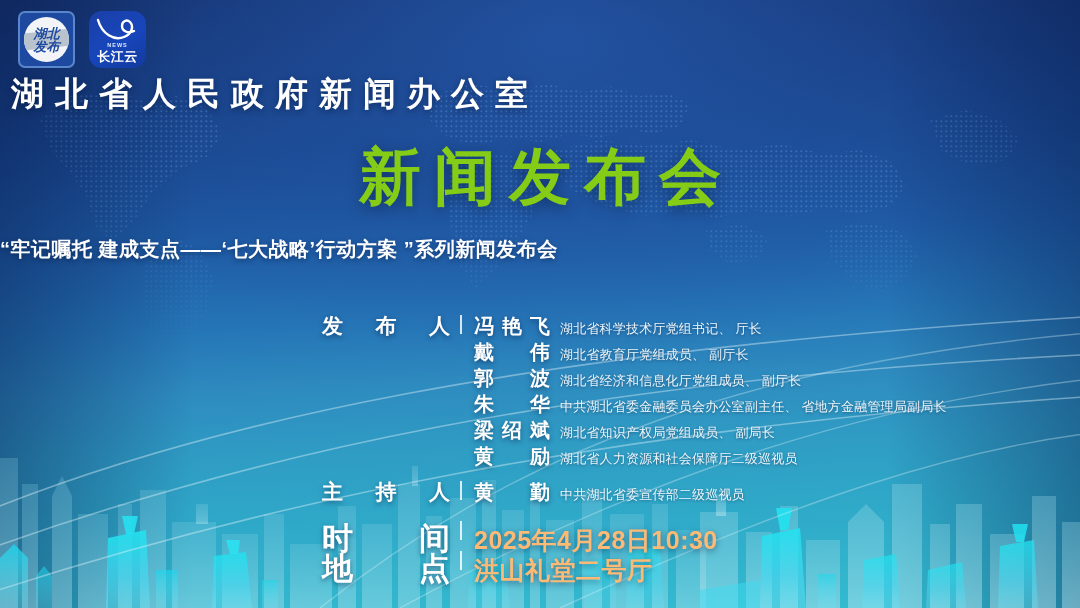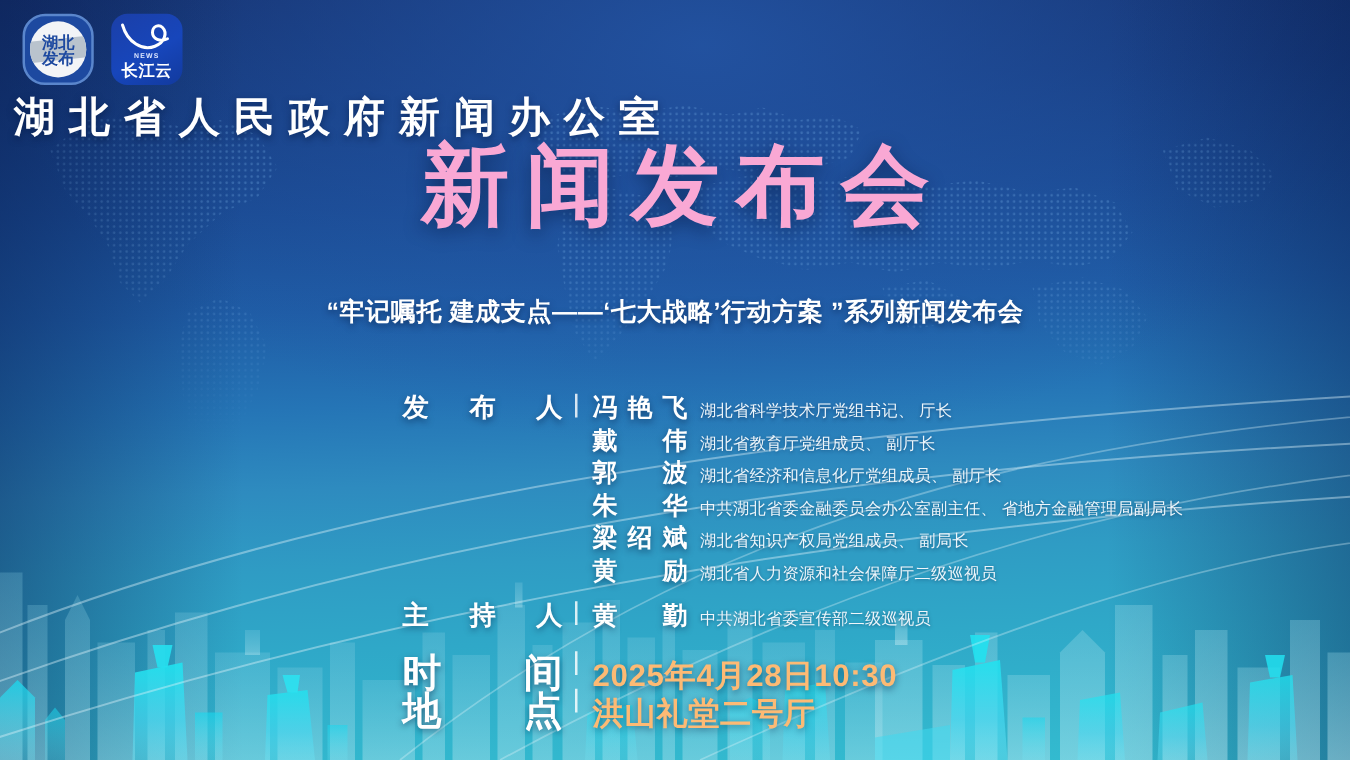--- a/index.html
+++ b/index.html
@@ -50,25 +50,26 @@
   }
 
   
   .skyline { position:absolute; left:0; bottom:0; width:1080px; height:300px; }
   .arcs    { position:absolute; left:0; bottom:0; width:1080px; height:300px; }
 
   
   .logo-bar { position:absolute; left:18px; top:11px; display:flex; gap:14px; z-index:40; }
 
   .logo-hb {
-    width:57px; height:57px; border-radius:18px;
+    width:57px; height:57px; border-radius:7px;
     background:#1d49a0;
     border:2px solid #5a86cc;
     display:flex; align-items:center; justify-content:center;
     position:relative;
+    font-style:italic;
   }
   .logo-hb .disc {
     width:45px; height:45px; border-radius:50%;
     background:#f2f4f7;
     display:flex; align-items:center; justify-content:center;
     position:relative; overflow:hidden;
   }
   .logo-hb .disc .glyphs {
     position:relative; z-index:3;
     color:#1d49a0; font-weight:700; font-size:13px; line-height:13px;
@@ -104,31 +105,31 @@
 
   .org-title {
     position:absolute; left:0; right:0; top:72px;
     font-size:33px; font-weight:700; color:#ffffff;
     letter-spacing:11px; text-indent:11px;
     text-shadow:0 2px 6px rgba(4,22,60,.55);
     font-family:"DejaVu Sans","Liberation Sans",sans-serif;
   }
 
   .main-title {
-    position:absolute; left:0; right:0; top:97px;
+    position:absolute; left:0; right:0; top:125px;
     text-align:center;
-    font-size:71px; font-weight:700; color:#f9a8d4;
+    font-size:62px; font-weight:700; color:#84cc16;
     letter-spacing:13px; text-indent:13px; line-height:104px;
     text-shadow:0 4px 14px rgba(4,22,60,.5);
     font-family:"DejaVu Sans","Liberation Sans",sans-serif;
   }
 
   .sub1 {
     position:absolute; left:0; right:0; top:236px;
-    text-align:center;
+    text-align:left;
     font-size:20px; font-weight:700; color:#ffffff;
     letter-spacing:.5px;
     text-shadow:0 2px 5px rgba(4,22,60,.5);
   }
   .sub2 {
     position:absolute; left:0; right:0; top:270px;
     text-align:center;
     font-size:22px; font-weight:700; color:#ffffff;
     letter-spacing:.3px;
     text-shadow:0 2px 5px rgba(4,22,60,.5);

